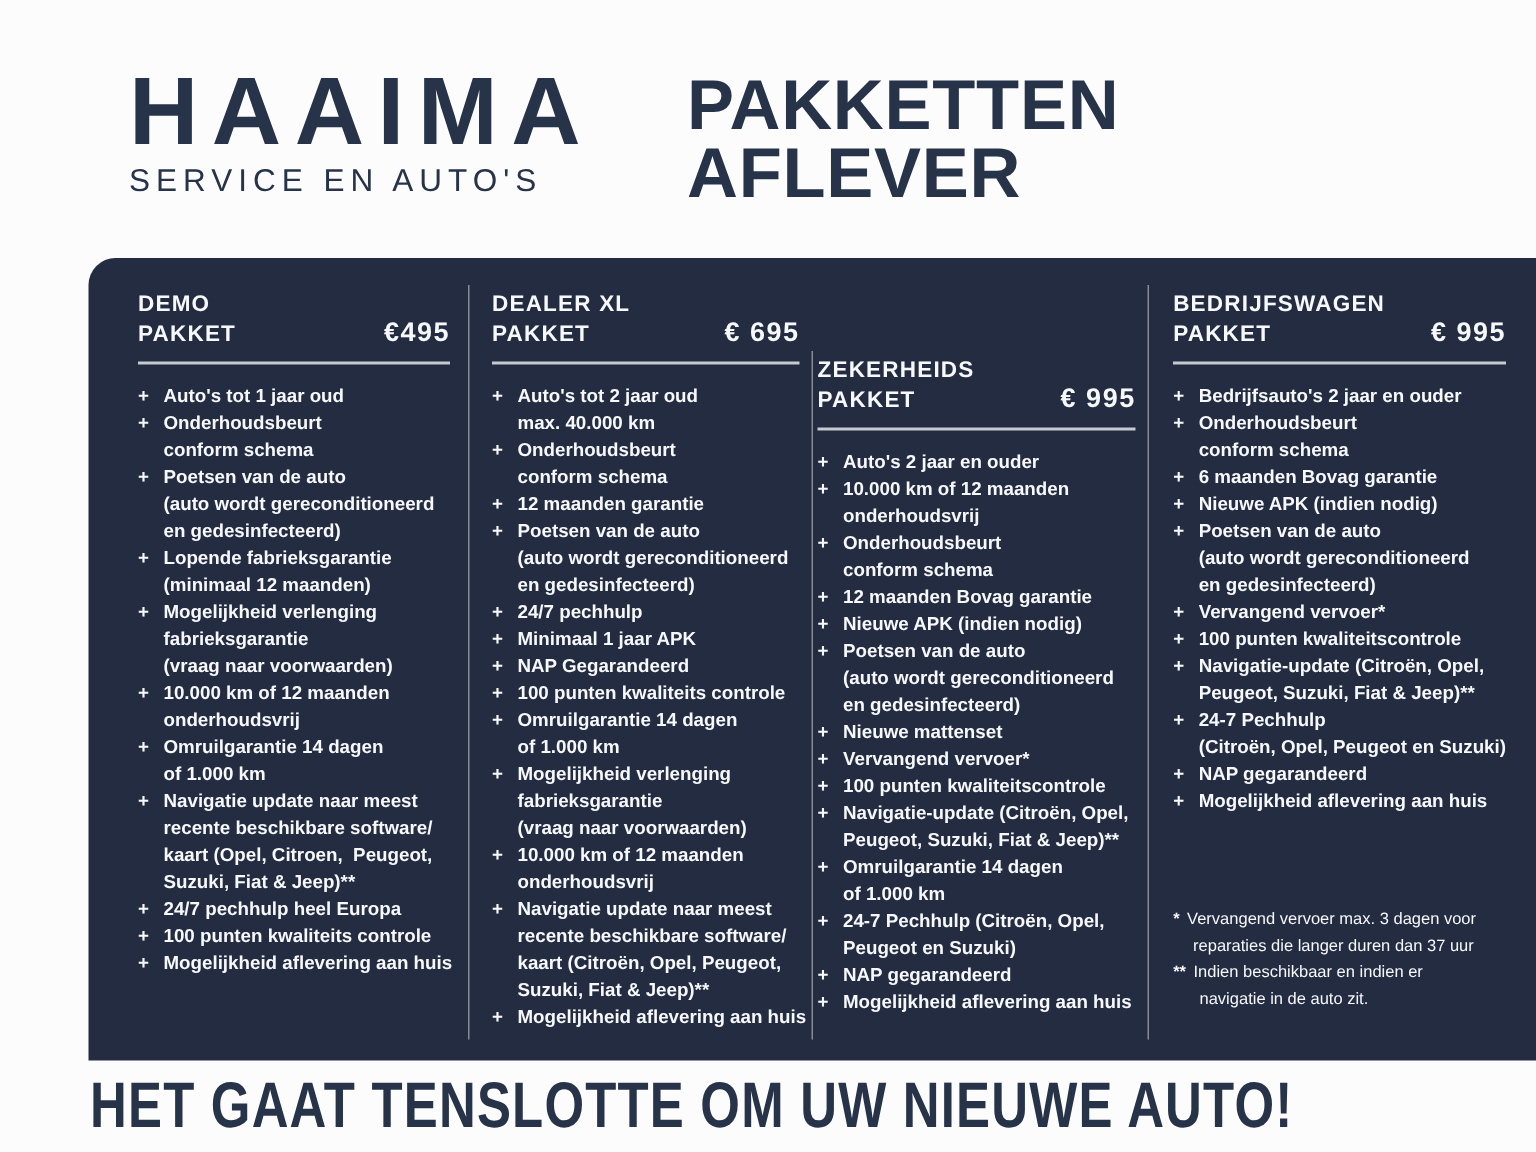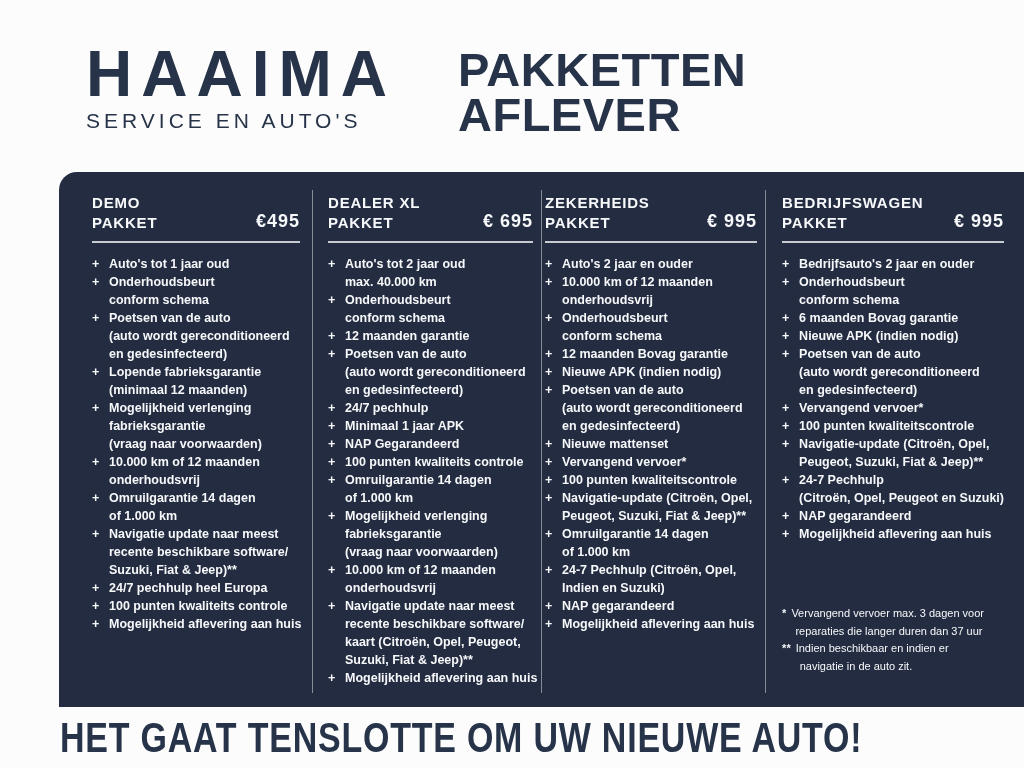--- a/index.html
+++ b/index.html
@@ -19,21 +19,21 @@
   .brand-tagline{font-size:21px;font-weight:normal;letter-spacing:4px;margin-top:3px;white-space:nowrap;}
   .doc-title{position:absolute;left:458px;top:47px;color:var(--navy);font-size:47px;font-weight:bold;line-height:45px;letter-spacing:0.5px;}
 
   
   .panel{position:absolute;left:59px;top:172px;right:0;height:535px;background:var(--panel);
          border-radius:18px 0 0 0;display:flex;color:var(--on-panel);padding:18px 6px 14px 0;justify-content:flex-end;}
   .package-column{padding:3px 8px 0 15px;}
   .package-column + .package-column{border-left:1px solid rgba(255,255,255,0.45);}
   .col-0{width:253px;padding-left:33px;padding-right:12px;}
   .col-1{width:229px;}
-  .col-2{width:232px;padding-left:3px;}
+  .col-2{width:232px;padding-left:3px;margin-top:44px;}
   .col-3{flex:1;padding-left:16px;padding-right:14px;}
 
   .pkg-header{display:flex;justify-content:space-between;align-items:flex-end;}
   .pkg-name{font-weight:bold;font-size:15px;line-height:20px;letter-spacing:0.8px;}
   .pkg-price{font-weight:bold;font-size:18px;line-height:24px;letter-spacing:1px;white-space:pre;}
   .pkg-rule{border-bottom:2px solid rgba(255,255,255,0.75);margin-top:8px;}
   .pkg-items{margin-top:12px;}
   .pkg-item{display:flex;font-size:12.5px;font-weight:bold;line-height:18px;}
   .plus{width:17px;flex:none;}
   .item-lines div{white-space:pre;}
@@ -123,20 +123,21 @@
             <div class="item-lines">
               <div>Omruilgarantie 14 dagen</div>
               <div>of 1.000 km</div>
             </div>
           </div>
           <div class="pkg-item">
             <span class="plus">+</span>
             <div class="item-lines">
               <div>Navigatie update naar meest</div>
               <div>recente beschikbare software/</div>
+              <div>kaart (Opel, Citroen,  Peugeot,</div>
               <div>Suzuki, Fiat &amp; Jeep)**</div>
             </div>
           </div>
           <div class="pkg-item">
             <span class="plus">+</span>
             <div class="item-lines">
               <div>24/7 pechhulp heel Europa</div>
             </div>
           </div>
           <div class="pkg-item">
@@ -333,21 +334,21 @@
             <span class="plus">+</span>
             <div class="item-lines">
               <div>Omruilgarantie 14 dagen</div>
               <div>of 1.000 km</div>
             </div>
           </div>
           <div class="pkg-item">
             <span class="plus">+</span>
             <div class="item-lines">
               <div>24-7 Pechhulp (Citroën, Opel,</div>
-              <div>Indien en Suzuki)</div>
+              <div>Peugeot en Suzuki)</div>
             </div>
           </div>
           <div class="pkg-item">
             <span class="plus">+</span>
             <div class="item-lines">
               <div>NAP gegarandeerd</div>
             </div>
           </div>
           <div class="pkg-item">
             <span class="plus">+</span>

